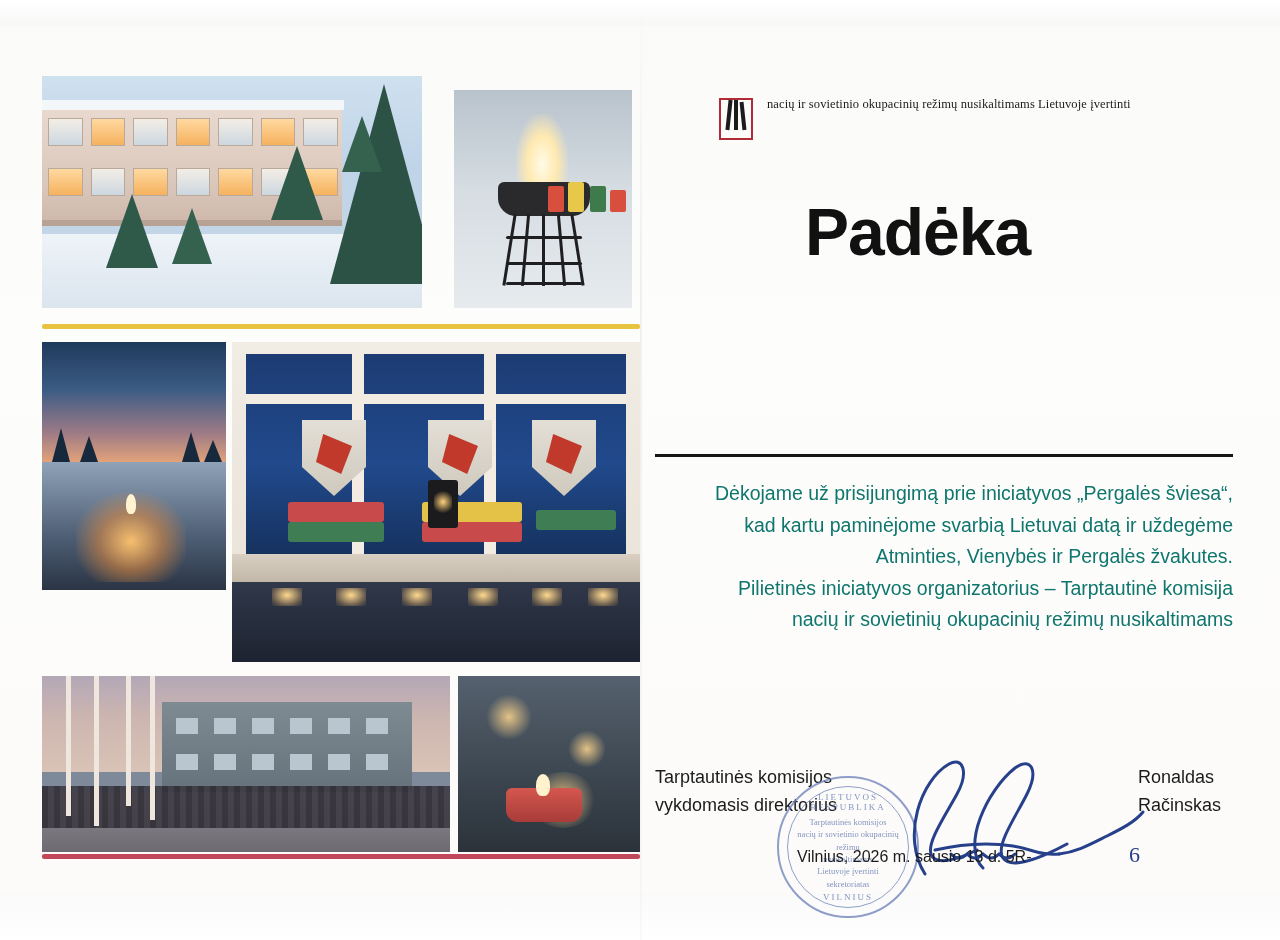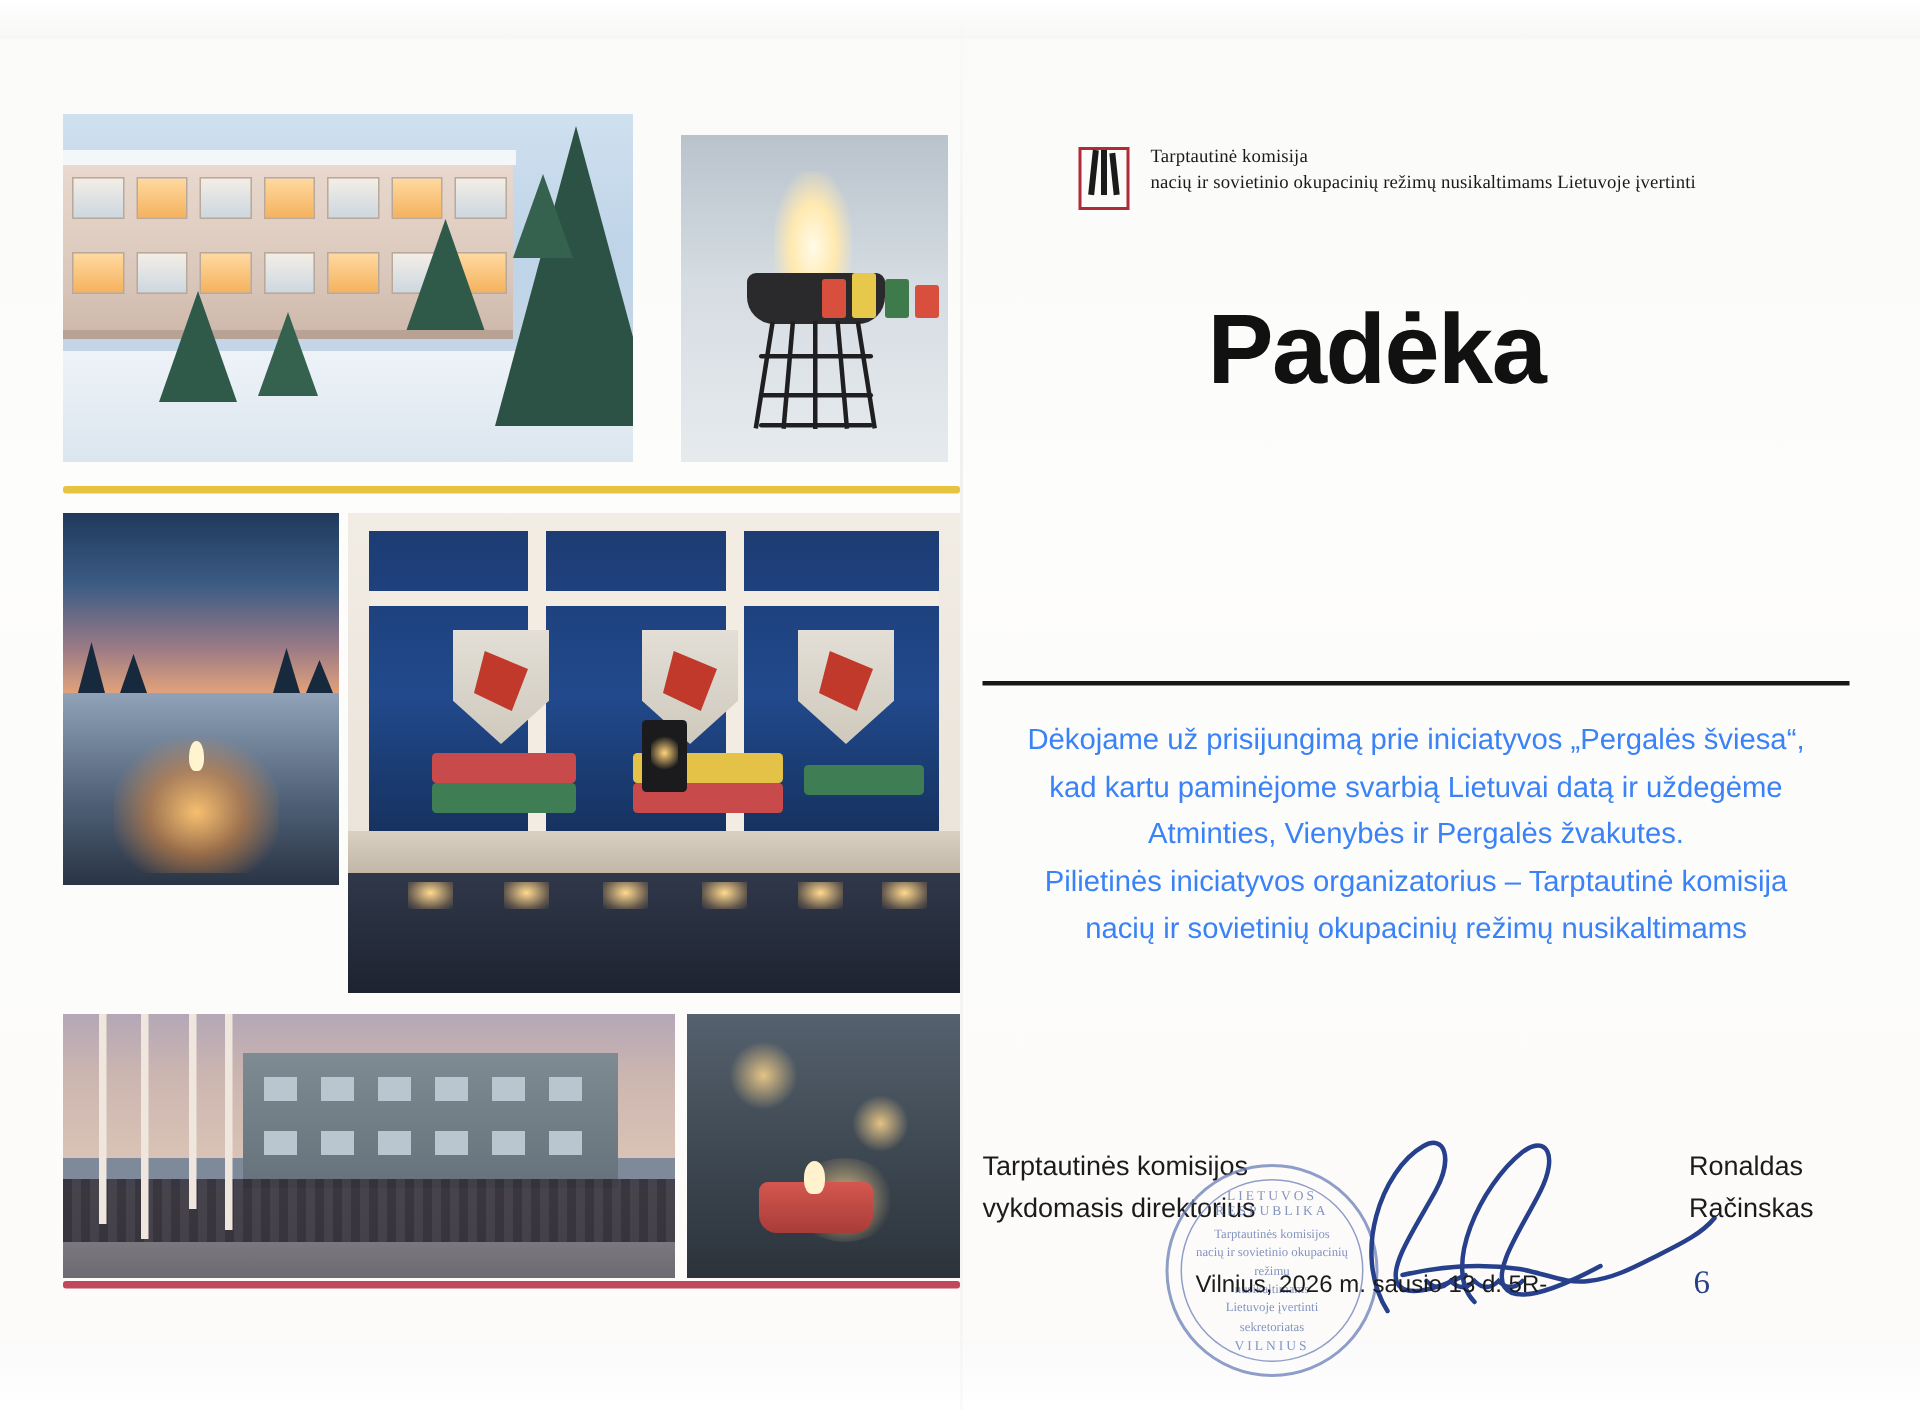--- a/index.html
+++ b/index.html
@@ -390,45 +390,45 @@
     width: 578px;
     height: 3px;
     background: #171717;
   }
 
   .body-text {
     position: absolute;
     left: 0px;
     top: 404px;
     width: 578px;
-    text-align: center;
+    text-align: right;
     font-size: 19.5px;
     line-height: 1.62;
-    color: #3b82f6;
+    color: #0f766e;
   }
   .body-text p { margin: 0; }
 
   .sig-block {
     position: absolute;
     left: 0px;
     top: 676px;
     width: 578px;
     height: 130px;
   }
   .sig-left {
     position: absolute;
     left: 0px;
     top: 14px;
     font-size: 18px;
     line-height: 1.55;
     color: #1b1b1b;
   }
   .sig-right {
     position: absolute;
-    right: 24px;
+    right: 12px;
     top: 14px;
     text-align: left;
     font-size: 18px;
     line-height: 1.55;
     color: #1b1b1b;
   }
   .place-date {
     position: absolute;
     left: 142px;
     top: 98px;
@@ -656,21 +656,20 @@
     <div class="logo-row">
       <div class="logo-mark">
         <div class="frame"></div>
         <div class="glyph">
             <i></i>
             <i></i>
             <i></i>
           </div>
       </div>
       <div class="logo-text">
-        <span class="l1">Tarptautinė komisija</span>
         <span class="l2">nacių ir sovietinio okupacinių režimų nusikaltimams Lietuvoje įvertinti</span>
       </div>
     </div>
 
     <div class="title">Padėka</div>
 
 
     <div class="rule"></div>
 
     <div class="body-text">

